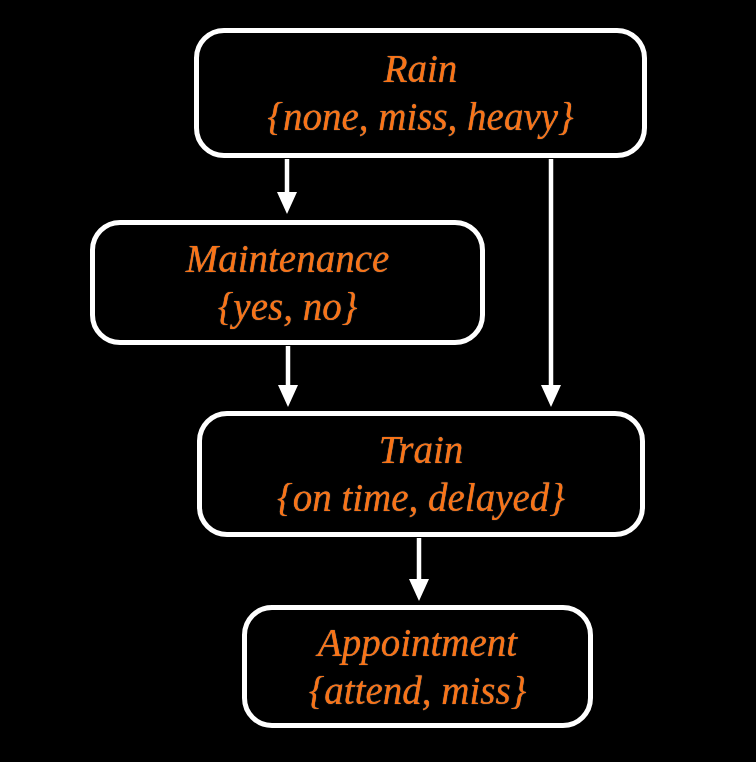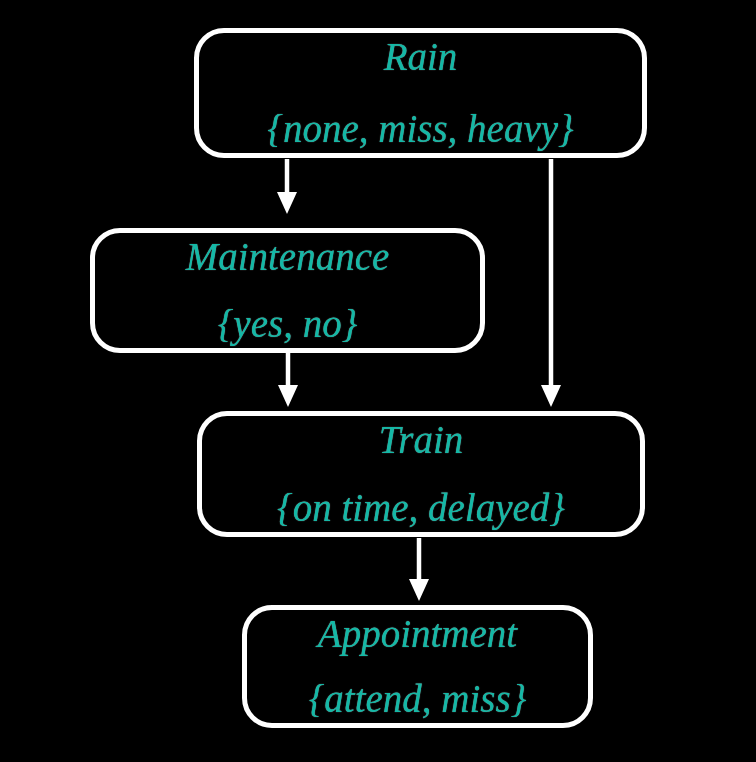--- a/index.html
+++ b/index.html
@@ -21,33 +21,33 @@
     left: 0;
     width: 756px;
     height: 762px;
   }
   .node {
     position: absolute;
     box-sizing: border-box;
     border: 5px solid #ffffff;
     border-radius: 30px;
     background: #000000;
-    color: #14b8a6;
+    color: #f97316;
     display: flex;
     flex-direction: column;
     align-items: center;
-    justify-content: space-between;
+    justify-content: center;
     text-align: center;
     font-style: italic;
     font-size: 39px;
     line-height: 48px;
     text-shadow: 0 0 1px rgba(255,255,255,0.6);
   }
   .node-rain        { left: 194px; top:  28px; width: 453px; height: 130px; }
-  .node-maintenance { left:  90px; top: 228px; width: 395px; height: 125px; }
+  .node-maintenance { left:  90px; top: 220px; width: 395px; height: 125px; }
   .node-train       { left: 197px; top: 411px; width: 448px; height: 126px; }
   .node-appointment { left: 242px; top: 605px; width: 351px; height: 123px; }
   .edge-line {
     stroke: #ffffff;
     stroke-width: 4.5;
   }
   .edge-head {
     fill: #ffffff;
     stroke: none;
   }

